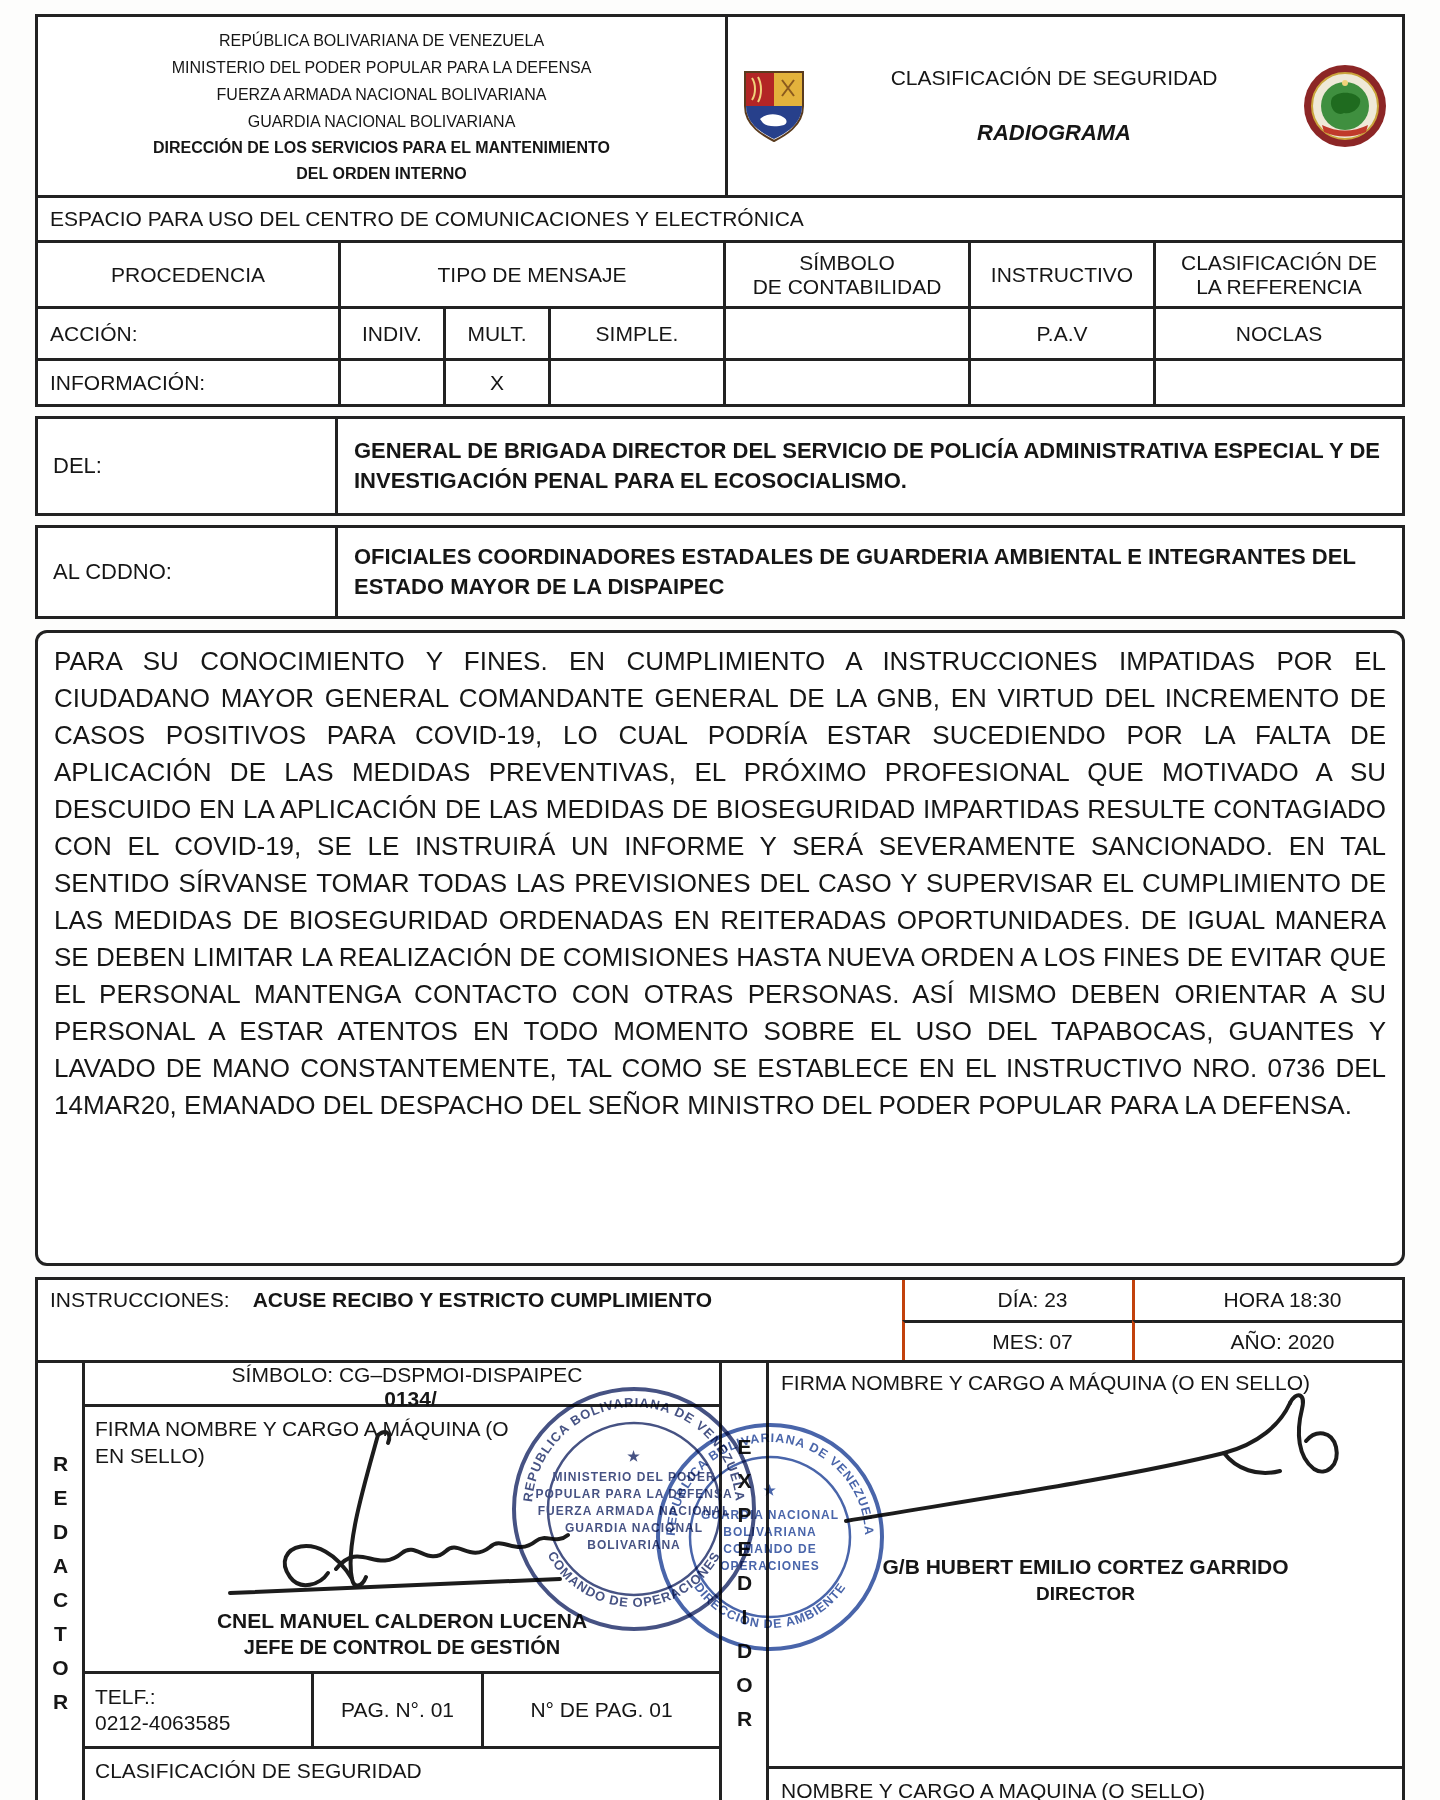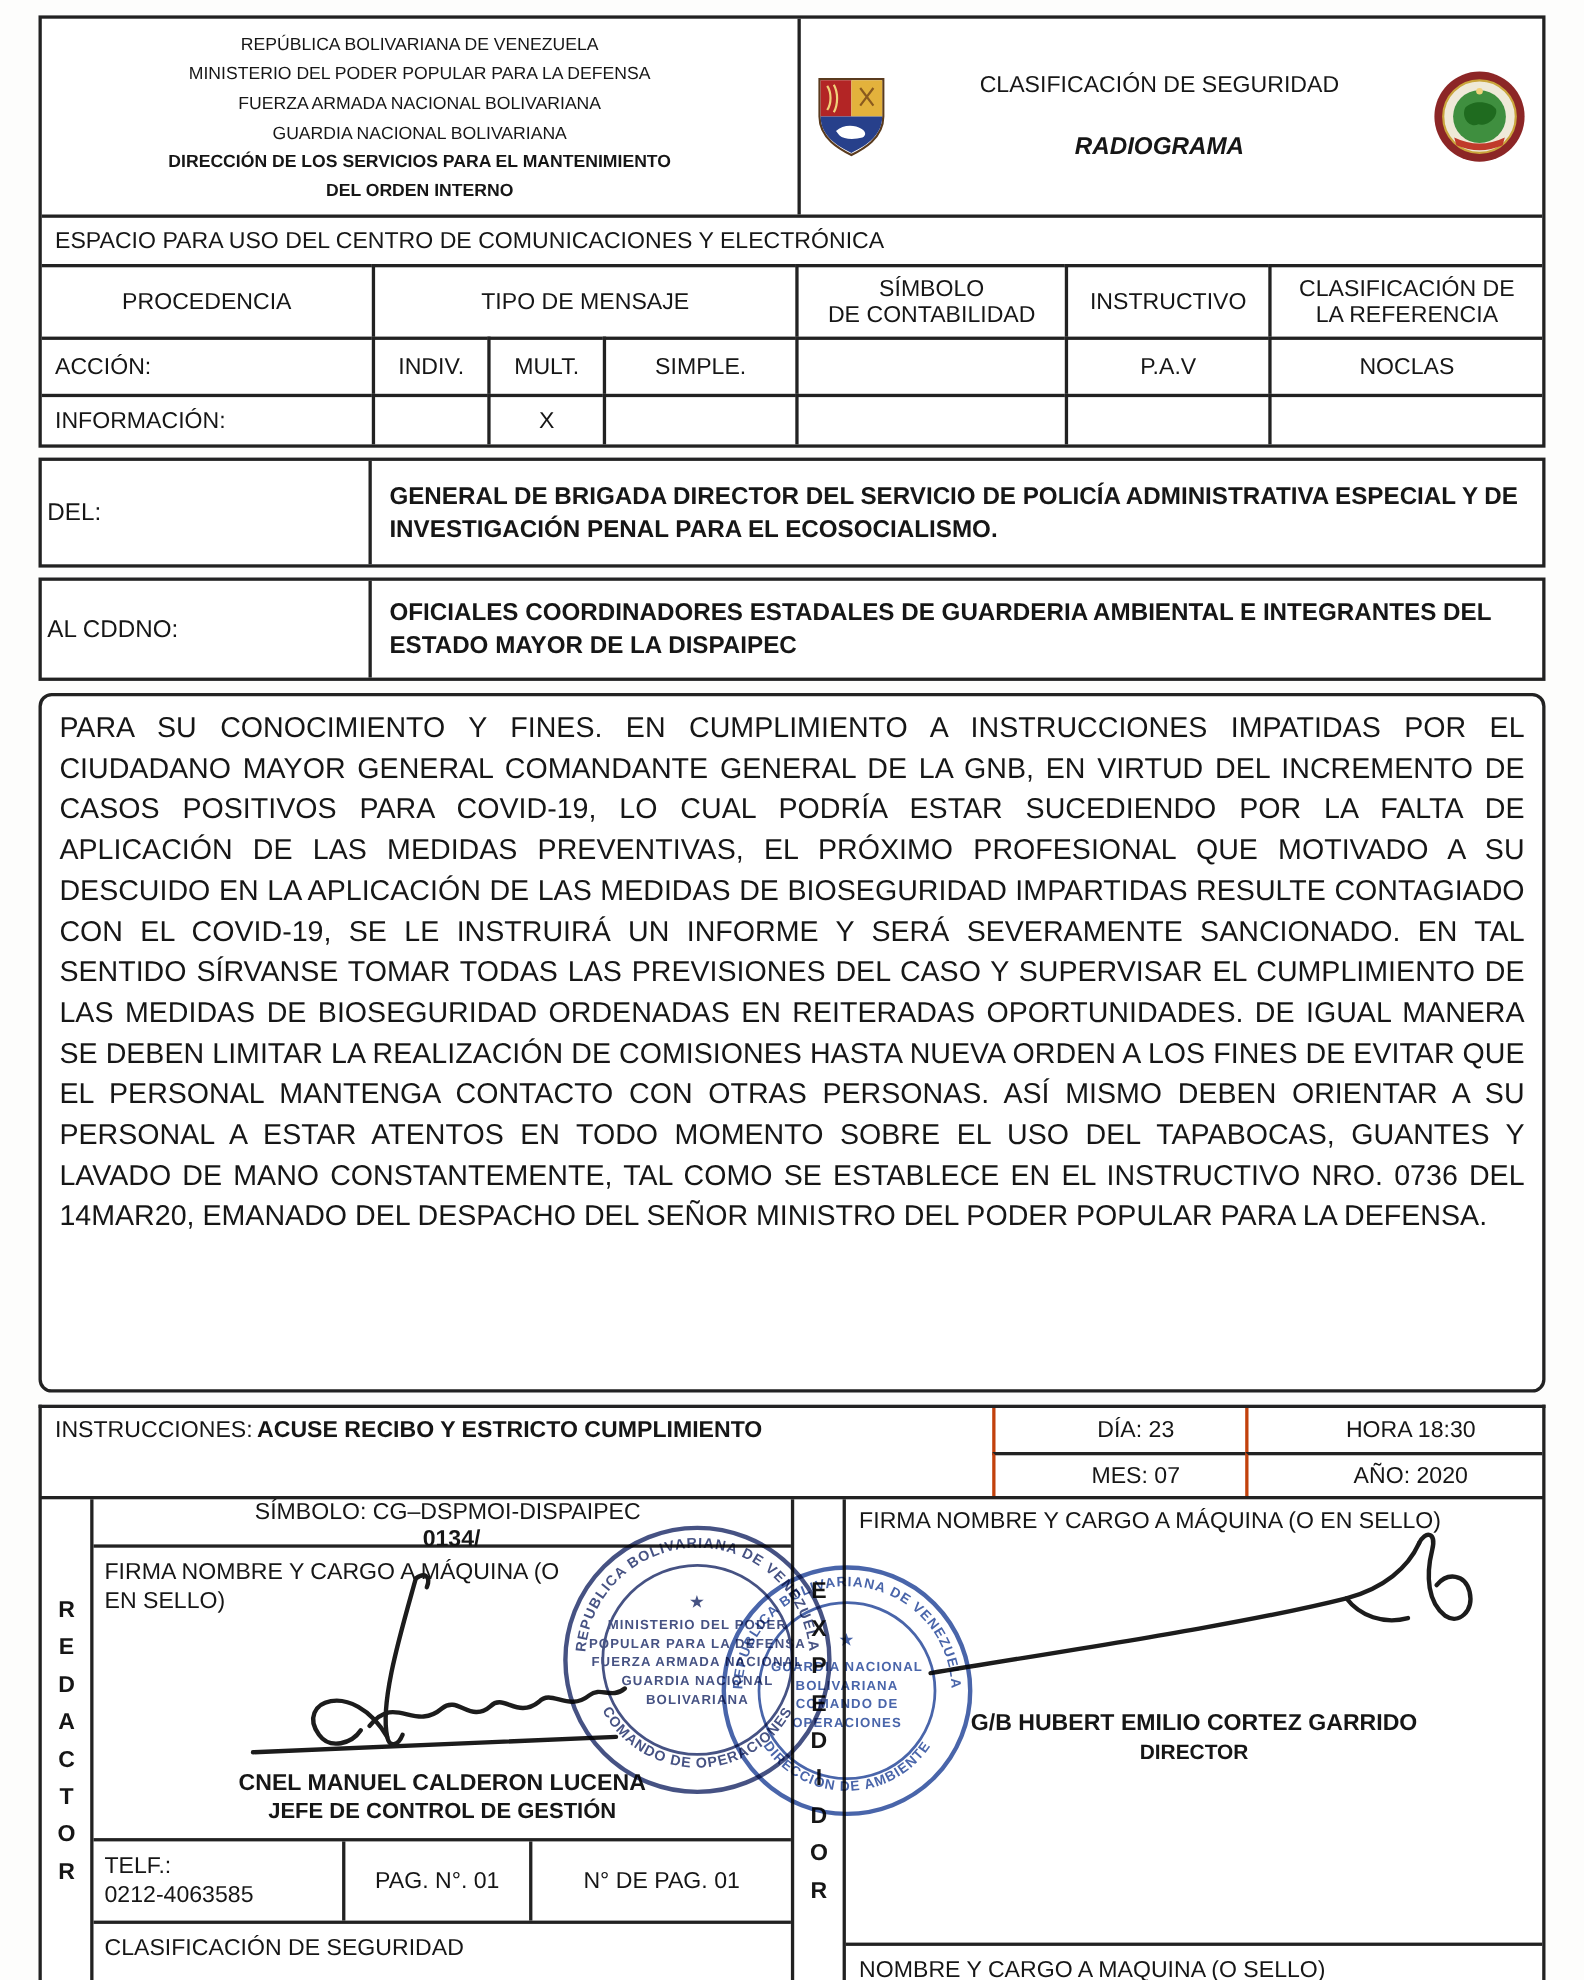--- a/index.html
+++ b/index.html
@@ -27,37 +27,37 @@
   .rgrid > div { border-left:3px solid #222; border-top:3px solid #222;
                  display:flex; align-items:center; justify-content:center; text-align:center; }
   .rgrid > .c1 { border-left:none; }
   .rgrid > .lab { justify-content:flex-start; padding-left:12px; text-align:left; }
   .two-line { flex-direction:column; line-height:24px; }
   .span3 { grid-column:2 / span 3; }
 
   
   .pairrow { display:flex; margin-top:9px; }
   .pairrow .lblcell { width:300px; border-right:3px solid #222; display:flex; align-items:center;
-                      padding-left:5px; font-size:22px; }
+                      padding-left:15px; font-size:22px; }
   .pairrow .valcell { flex:1; display:flex; align-items:center; padding:10px 16px;
                       font-size:22px; font-weight:700; line-height:30px; }
   .row-del { height:100px; }
   .row-al  { height:94px; }
 
   
   .bodybox { margin-top:11px; height:636px; padding:10px 16px;border-radius:12px; }
   .bodybox p { margin:0; font-size:26px; line-height:37px; text-align:justify; }
 
   
   .instr { margin-top:11px; display:grid; grid-template-columns:864px 230px 270px;
            grid-template-rows:40px 40px; font-size:21px; border-bottom:none; }
   .instr > div { display:flex; align-items:center; justify-content:center; }
   .instr .icell { grid-row:1 / span 2; justify-content:flex-start; align-items:flex-start;
                   padding:8px 0 0 12px; }
-  .instr .icell b { margin-left:4px; }
+  .instr .icell b { margin-left:23px; }
   .instr .bl { border-left:3px solid #c2410c;padding-left:28px; }
   .instr .bt { border-top:3px solid #222; }
 
   
   .footer { display:flex; min-height:456px; position:relative; overflow:visible; }
   .vword { margin:auto; writing-mode:vertical-lr; text-orientation:upright;
            letter-spacing:11px; font-size:21px; font-weight:700; }
   .fcolA { width:47px; border-right:3px solid #222; display:flex; }
   .fcolB { width:634px; display:flex; flex-direction:column; }
   .fcolC { width:50px; border-left:3px solid #222; border-right:3px solid #222; display:flex; }

